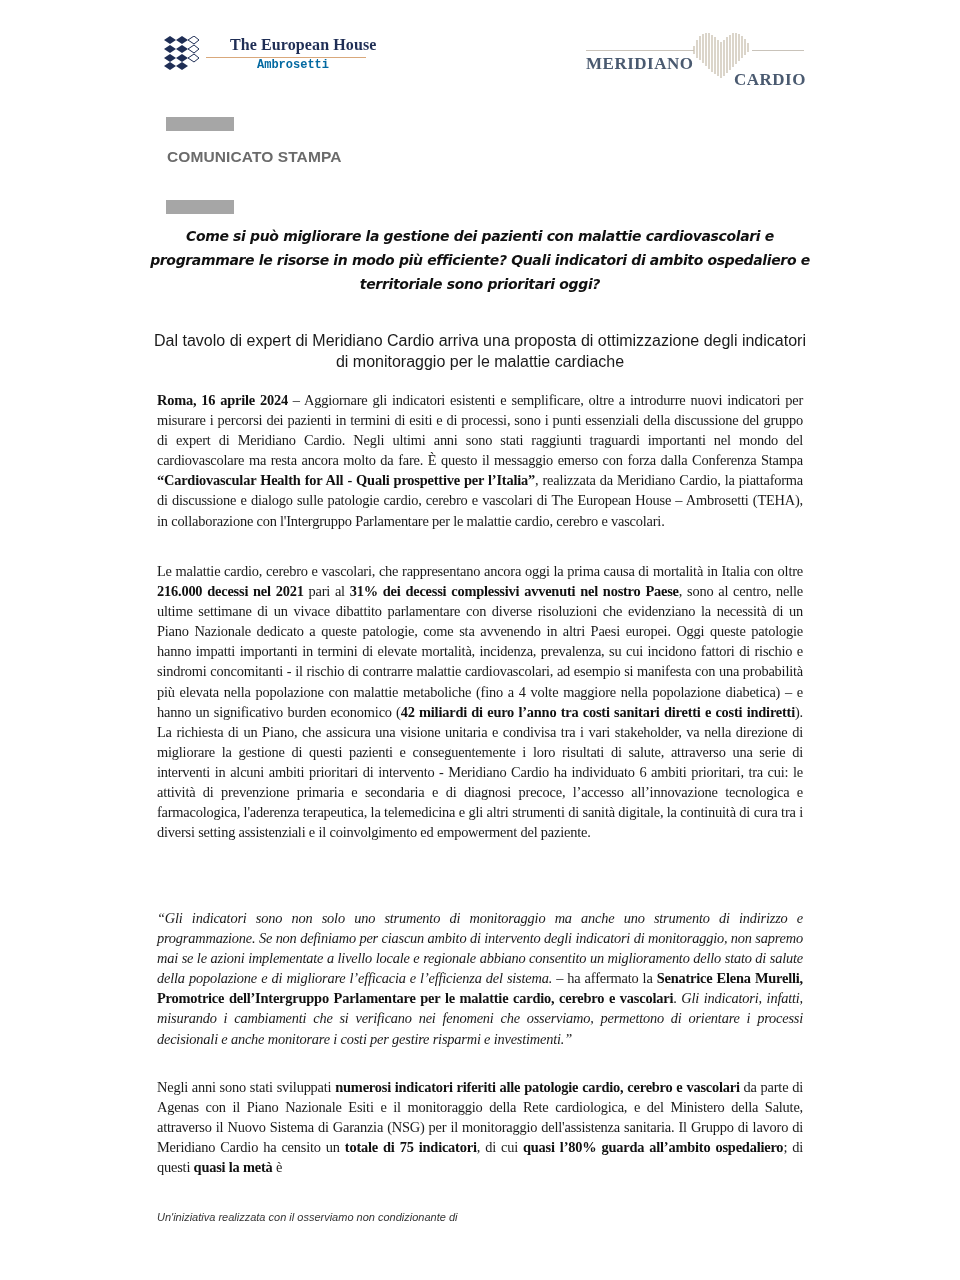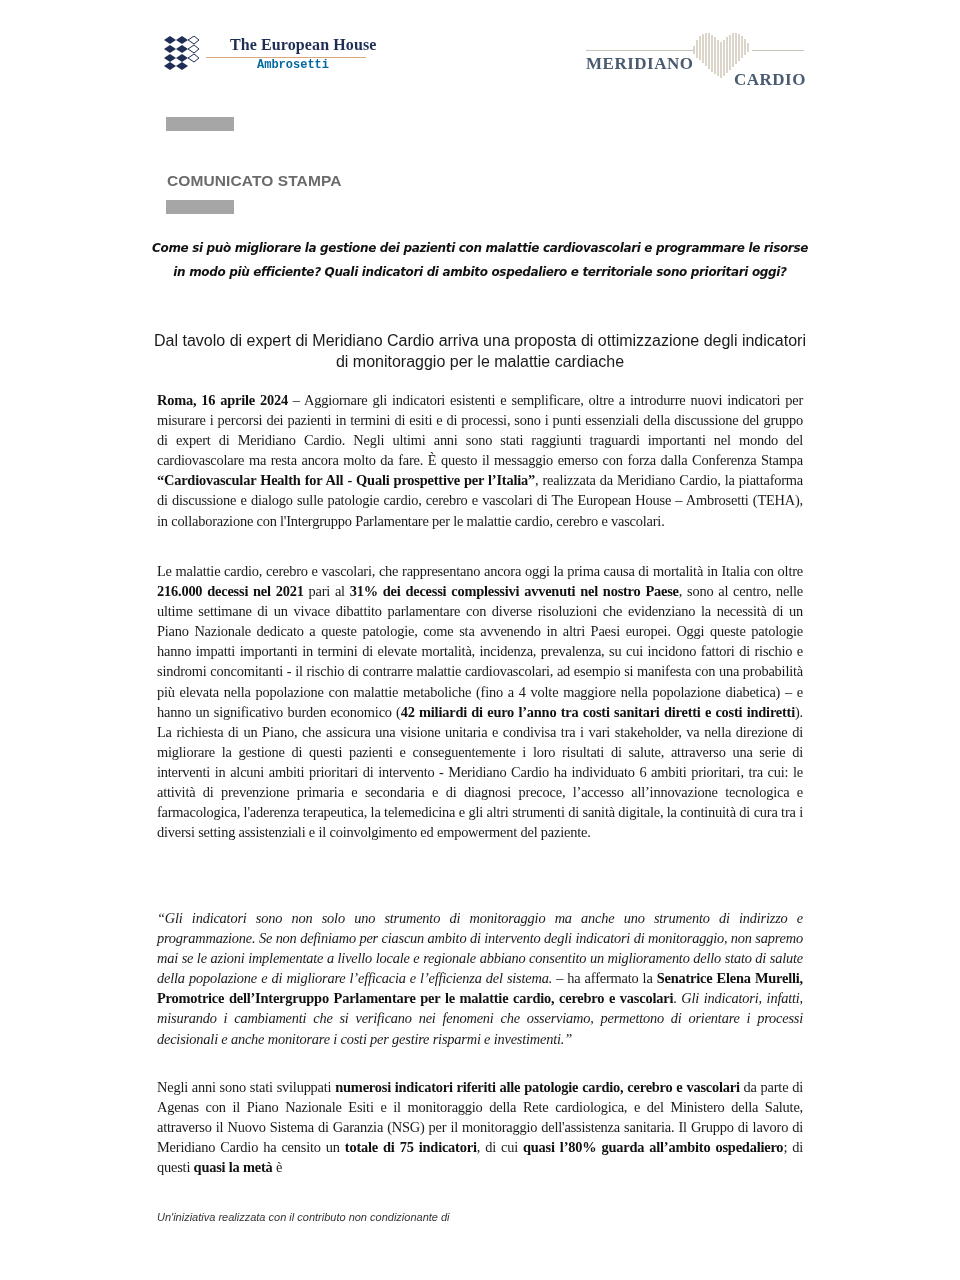--- a/index.html
+++ b/index.html
@@ -13,24 +13,24 @@
   .teha-rule { position: absolute; left: 44px; top: 21px; width: 160px; height: 1px; background: #d9a87b; }
   .teha-sub { position: absolute; left: 95px; top: 22px; font-family: Liberation Mono, monospace; font-weight: bold; font-size: 12px; color: #0369a1; white-space: nowrap; }
 
   .mc-logo { left: 586px; top: 28px; width: 220px; height: 56px; }
   .mc-line { position: absolute; top: 22px; height: 1px; background: #c9c3ba; }
   .mc-text { position: absolute; top: 26px; font-family: "Liberation Serif", serif; font-size: 17px; color: #4a5a70; letter-spacing: 0.5px; white-space: nowrap; font-weight: bold; }
   .mc-heart { position: absolute; left: 104px; top: 0px; width: 64px; height: 52px; }
 
   
   .gray-bar { left: 166px; width: 68px; height: 14px; background: #a6a6a6; }
-  .cs-label { left: 167px; top: 172px; font-family: "Liberation Sans", sans-serif; font-weight: bold; font-size: 15.5px; color: #6b6b6b; letter-spacing: 0.1px; }
+  .cs-label { left: 167px; top: 148px; font-family: "Liberation Sans", sans-serif; font-weight: bold; font-size: 15.5px; color: #6b6b6b; letter-spacing: 0.1px; }
 
   
-  .headline { left: 150px; top: 236px; width: 660px; text-align: center; font-family: "DejaVu Sans", sans-serif; font-weight: bold; font-style: italic; font-size: 12px; line-height: 24px; color: #111; letter-spacing: -0.35px; }
+  .headline { left: 150px; top: 224px; width: 660px; text-align: center; font-family: "DejaVu Sans", sans-serif; font-weight: bold; font-style: italic; font-size: 14px; line-height: 24px; color: #111; letter-spacing: -0.35px; }
   .subhead { left: 150px; top: 330px; width: 660px; text-align: center; font-family: "Liberation Sans", sans-serif; font-size: 16px; line-height: 21px; color: #1a1a1a; }
 
   
   .para { left: 157px; width: 646px; font-family: Liberation Serif, serif; font-size: 14.4px; line-height: 20.1px; text-align: justify; color: #1a1a1a; letter-spacing: -0.2px; }
   .para b { font-weight: bold; color: #111; }
   .para i { font-style: italic; }
 
   .footer-note { left: 157px; top: 1209px; font-family: "Liberation Sans", sans-serif; font-style: italic; font-size: 11px; line-height: 16px; color: #333; }
 </style>
 </head>
@@ -95,14 +95,14 @@
 
 <div class="abs para" style="top:390px;"><b>Roma, 16 aprile 2024</b><span> – Aggiornare gli indicatori esistenti e semplificare, oltre a introdurre nuovi indicatori per misurare i percorsi dei pazienti in termini di esiti e di processi, sono i punti essenziali della discussione del gruppo di expert di Meridiano Cardio. Negli ultimi anni sono stati raggiunti traguardi importanti nel mondo del cardiovascolare ma resta ancora molto da fare. È questo il messaggio emerso con forza dalla Conferenza Stampa </span><b>“Cardiovascular Health for All - Quali prospettive per l’Italia”</b><span>, realizzata da Meridiano Cardio, la piattaforma di discussione e dialogo sulle patologie cardio, cerebro e vascolari di The European House – Ambrosetti (TEHA), in collaborazione con l'Intergruppo Parlamentare per le malattie cardio, cerebro e vascolari.</span></div>
 
 <div class="abs para" style="top:561px;"><span>Le malattie cardio, cerebro e vascolari, che rappresentano ancora oggi la prima causa di mortalità in Italia con oltre </span><b>216.000 decessi nel 2021</b><span> pari al </span><b>31% dei decessi complessivi avvenuti nel nostro Paese</b><span>, sono al centro, nelle ultime settimane di un vivace dibattito parlamentare con diverse risoluzioni che evidenziano la necessità di un Piano Nazionale dedicato a queste patologie, come sta avvenendo in altri Paesi europei. Oggi queste patologie hanno impatti importanti in termini di elevate mortalità, incidenza, prevalenza, su cui incidono fattori di rischio e sindromi concomitanti - il rischio di contrarre malattie cardiovascolari, ad esempio si manifesta con una probabilità più elevata nella popolazione con malattie metaboliche (fino a 4 volte maggiore nella popolazione diabetica) – e hanno un significativo burden economico (</span><b>42 miliardi di euro l’anno tra costi sanitari diretti e costi indiretti</b><span>). La richiesta di un Piano, che assicura una visione unitaria e condivisa tra i vari stakeholder, va nella direzione di migliorare la gestione di questi pazienti e conseguentemente i loro risultati di salute, attraverso una serie di interventi in alcuni ambiti prioritari di intervento - Meridiano Cardio ha individuato 6 ambiti prioritari, tra cui: le attività di prevenzione primaria e secondaria e di diagnosi precoce, l’accesso all’innovazione tecnologica e farmacologica, l'aderenza terapeutica, la telemedicina e gli altri strumenti di sanità digitale, la continuità di cura tra i diversi setting assistenziali e il coinvolgimento ed empowerment del paziente.</span></div>
 
 <div class="abs para" style="top:908px;"><i>“Gli indicatori sono non solo uno strumento di monitoraggio ma anche uno strumento di indirizzo e programmazione. Se non definiamo per ciascun ambito di intervento degli indicatori di monitoraggio, non sapremo mai se le azioni implementate a livello locale e regionale abbiano consentito un miglioramento dello stato di salute della popolazione e di migliorare l’efficacia e l’efficienza del sistema.</i><span> – ha affermato la </span><b>Senatrice Elena Murelli, Promotrice dell’Intergruppo Parlamentare per le malattie cardio, cerebro e vascolari</b><span>. </span><i>Gli indicatori, infatti, misurando i cambiamenti che si verificano nei fenomeni che osserviamo, permettono di orientare i processi decisionali e anche monitorare i costi per gestire risparmi e investimenti.”</i></div>
 
 <div class="abs para" style="top:1077px;"><span>Negli anni sono stati sviluppati </span><b>numerosi indicatori riferiti alle patologie cardio, cerebro e vascolari</b><span> da parte di Agenas con il Piano Nazionale Esiti e il monitoraggio della Rete cardiologica, e del Ministero della Salute, attraverso il Nuovo Sistema di Garanzia (NSG) per il monitoraggio dell'assistenza sanitaria. Il Gruppo di lavoro di Meridiano Cardio ha censito un </span><b>totale di 75 indicatori</b><span>, di cui </span><b>quasi l’80% guarda all’ambito ospedaliero</b><span>; di questi </span><b>quasi la metà</b><span> è</span></div>
 
 <div class="abs footer-note">
-  <div>Un'iniziativa realizzata con il contributo non condizionante di</div>
+  <div>Un'iniziativa realizzata con il osserviamo non condizionante di</div>
 </div>
 
 </body></html>

